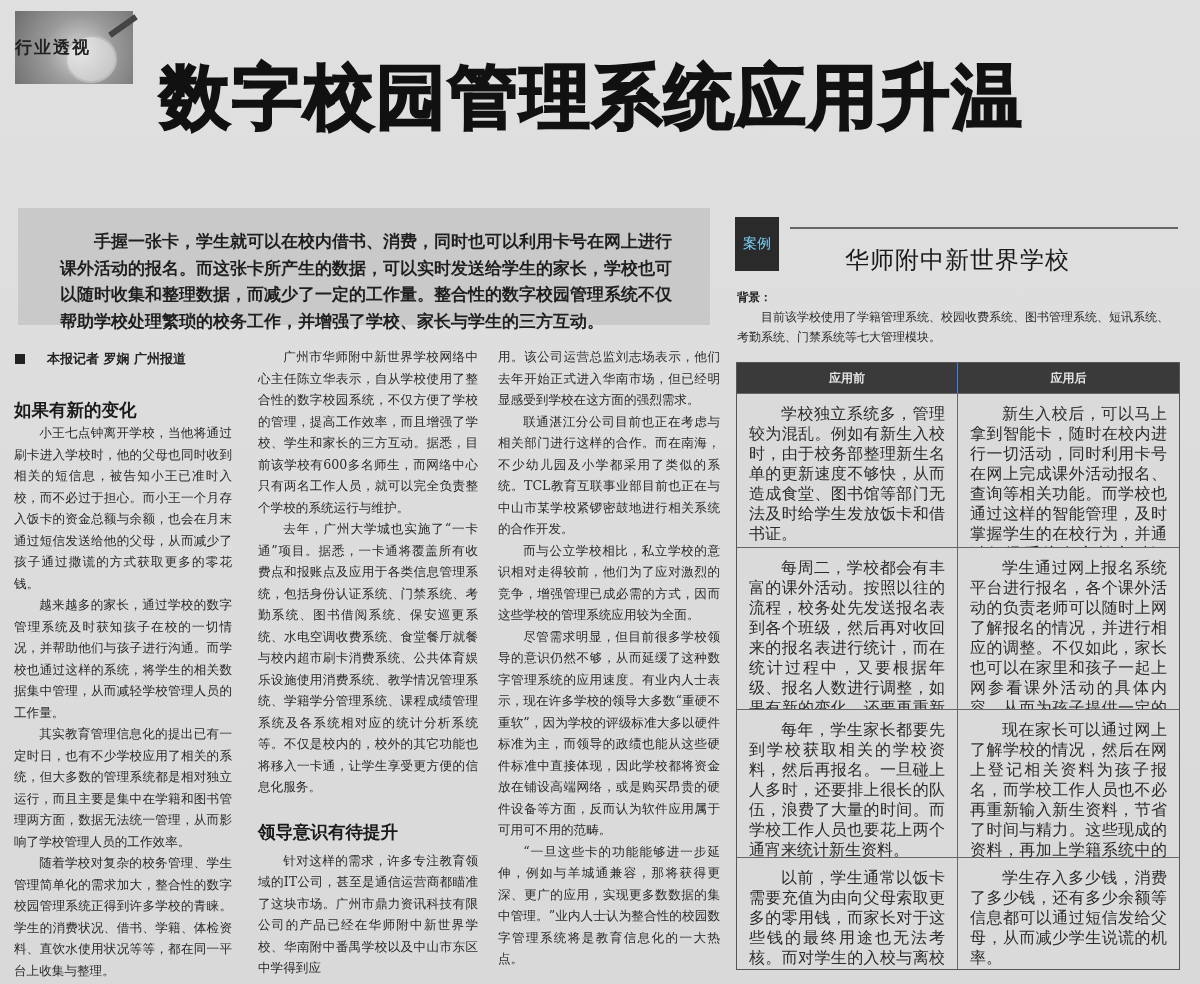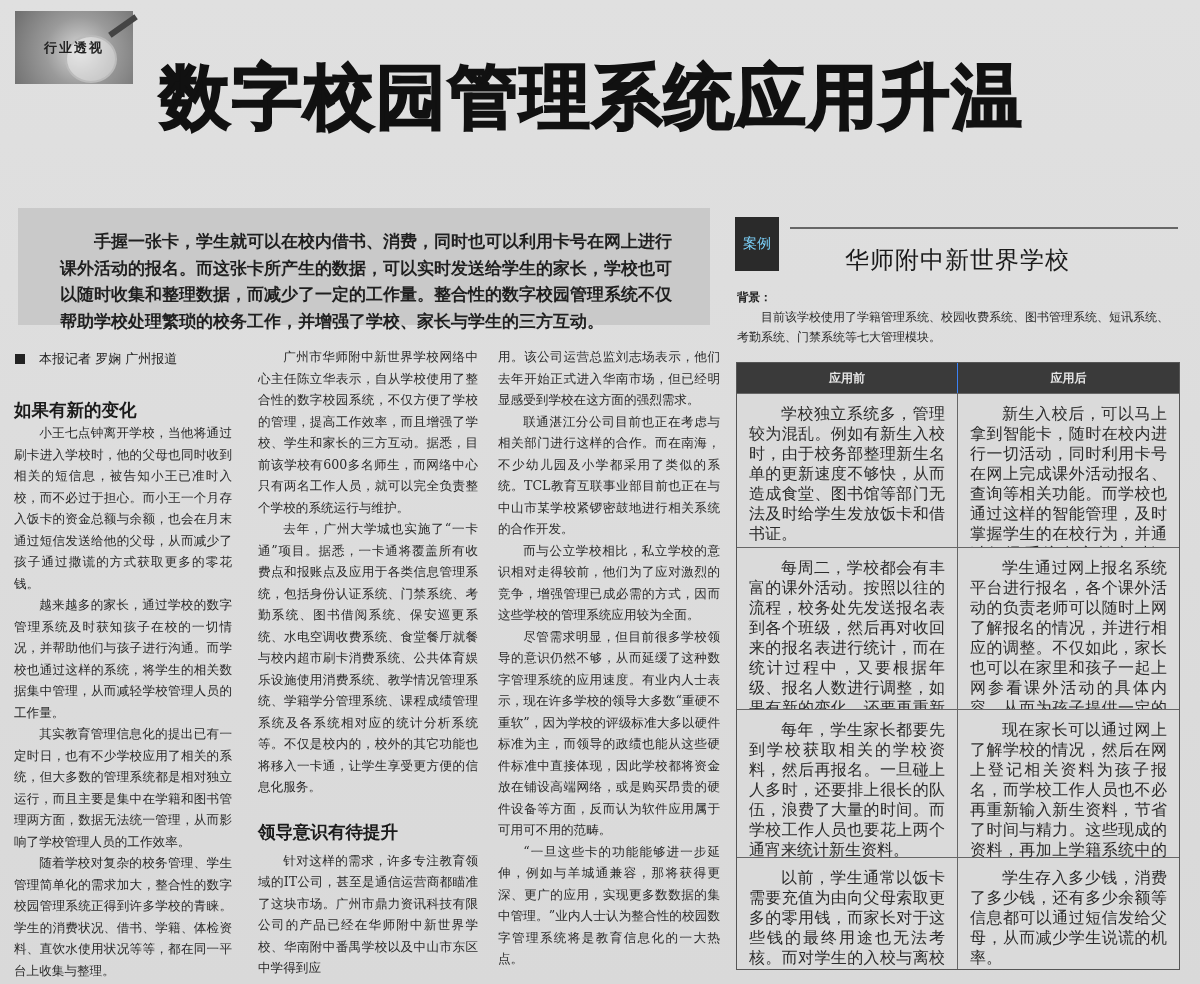--- a/index.html
+++ b/index.html
@@ -8,22 +8,22 @@
     background: #dcdcdc;
     font-family: "DejaVu Serif", "Liberation Serif", serif;
     color: #1a1a1a;
     position: relative;
   }
   .page { position: absolute; inset: 0; background: linear-gradient(180deg,#e0e0e0 0%, #d9d9d9 100%); }
 
   .section-badge {
     position: absolute; left: 15px; top: 11px; width: 118px; height: 73px;
     background: radial-gradient(circle at 55% 55%, #d8d8d8 0%, #9a9a9a 45%, #6e6e6e 100%);
-    display: flex; align-items: center; justify-content: center;
-    font-family: "DejaVu Serif", serif; font-weight: bold; font-size: 13px; color: #222;
+    display: flex; align-items: center; 
+    font-family: "DejaVu Serif", serif; font-weight: bold; font-size: 17px; color: #222;
     letter-spacing: 2px;
   }
   .section-badge .lens {
     position: absolute; left: 50px; top: 24px; width: 48px; height: 44px; border-radius: 50%;
     border: 2px solid #bbb; background: rgba(240,240,240,0.55);
   }
   .section-badge .handle {
     position: absolute; left: 92px; top: 12px; width: 32px; height: 6px; background: #444;
     transform: rotate(-35deg);
   }
@@ -41,22 +41,22 @@
     background: #c9c9c9;
   }
   .lead-text {
     position: absolute; left: 60px; top: 228px; width: 620px;
     font-size: 17px; line-height: 26.5px; font-weight: bold; color: #1f1f1f;
     text-indent: 2em;
   }
 
   .byline {
     position: absolute; left: 15px; top: 350px;
-    font-family: "DejaVu Sans", sans-serif; font-size: 13px; font-weight: normal; color: #222;
-    display: flex; align-items: center; gap: 14px;
+    font-family: "DejaVu Sans", sans-serif; font-size: 13px; font-weight: bold; color: #222;
+    display: flex; align-items: center; gap: 22px;
   }
   .byline .sq { width: 10px; height: 10px; background: #222; display: inline-block; }
 
   .col {
     position: absolute; font-size: 12.6px; line-height: 21.5px; color: #2a2a2a;
     text-align: justify;
   }
   .col p { margin: 0; text-indent: 2em; }
   .subhead {
     font-family: "DejaVu Sans", sans-serif; font-weight: bold; font-size: 17.5px; color: #1a1a1a;

